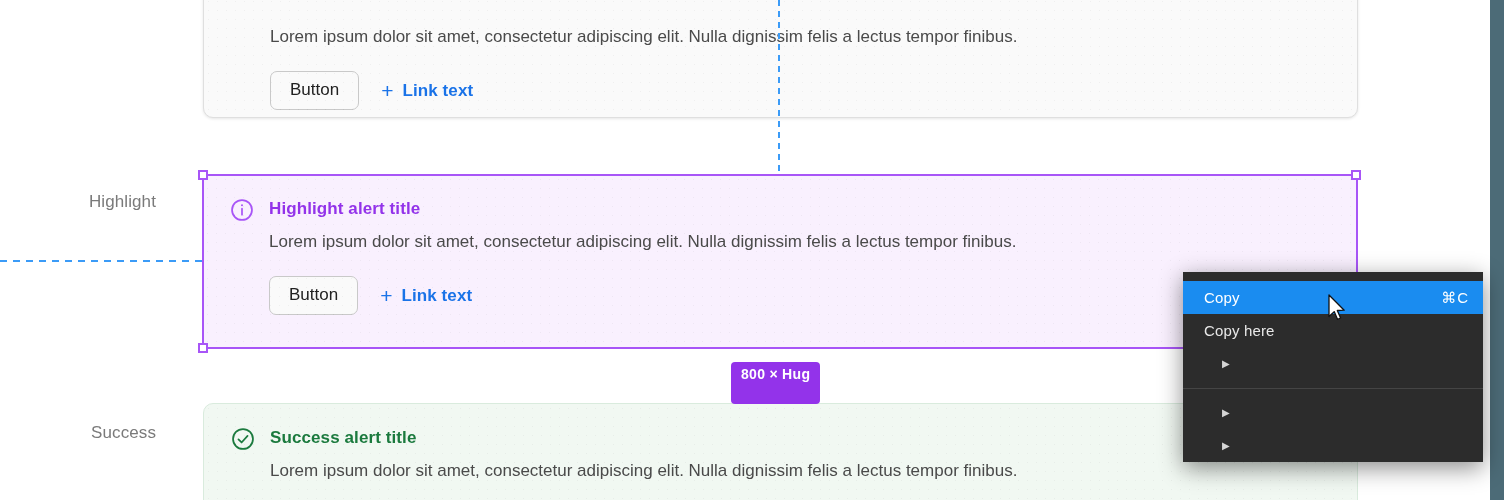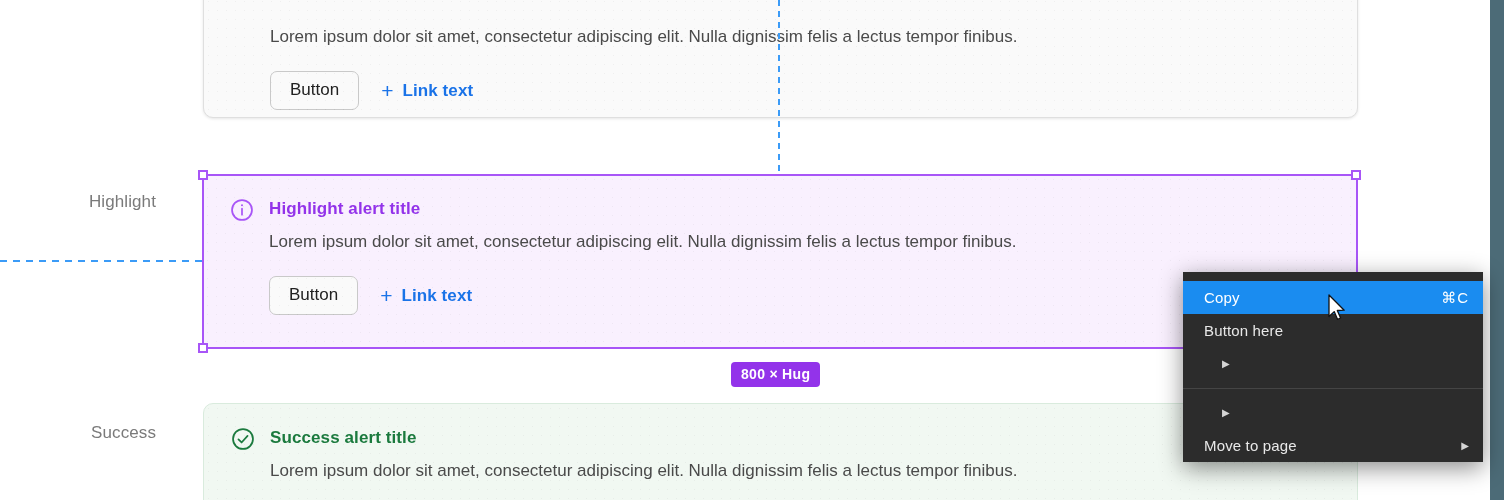--- a/index.html
+++ b/index.html
@@ -178,21 +178,21 @@
   
   #size-badge {
     position: absolute;
     left: 731px;
     top: 362px;
     background: #9333ea;
     color: #ffffff;
     font-size: 14px;
     font-weight: bold;
     letter-spacing: 0.3px;
-    padding: 4px 10px 5px 10px;
+    padding: 4px 10px 22px 10px;
     border-radius: 4px;
     white-space: nowrap;
     text-align: center;
   }
 
   
   #guide-v {
     position: absolute;
     left: 778px;
     top: 0px;
@@ -358,36 +358,35 @@
   <div id="size-badge">800 × Hug</div>
 
   <div id="context-menu">
 
     <div class="menu-item selected">
       <span class="menu-label">Copy</span>
       <span class="menu-shortcut">⌘C</span>
     </div>
 
     <div class="menu-item">
-      <span class="menu-label">Button here</span>
+      <span class="menu-label">Copy here</span>
     </div>
 
 
     <div class="menu-item">
       <span class="menu-arrow">▶</span>
     </div>
 
     <div class="menu-sep"></div>
 
     <div class="menu-item">
       <span class="menu-arrow">▶</span>
     </div>
 
     <div class="menu-item">
-      <span class="menu-label">Move to page</span>
       <span class="menu-arrow">▶</span>
     </div>
   </div>
 
   <svg id="mouse-cursor" viewBox="0 0 20 30">
     <path d="M2,1 L2,22.5 L7.2,17.6 L10.6,25.4 L13.6,24.0 L10.3,16.5 L17.2,16.2 Z" fill="#ffffff" stroke="#111111" stroke-width="1.3" stroke-linejoin="round"></path>
   </svg>
 
   <div id="right-strip"></div>
 

